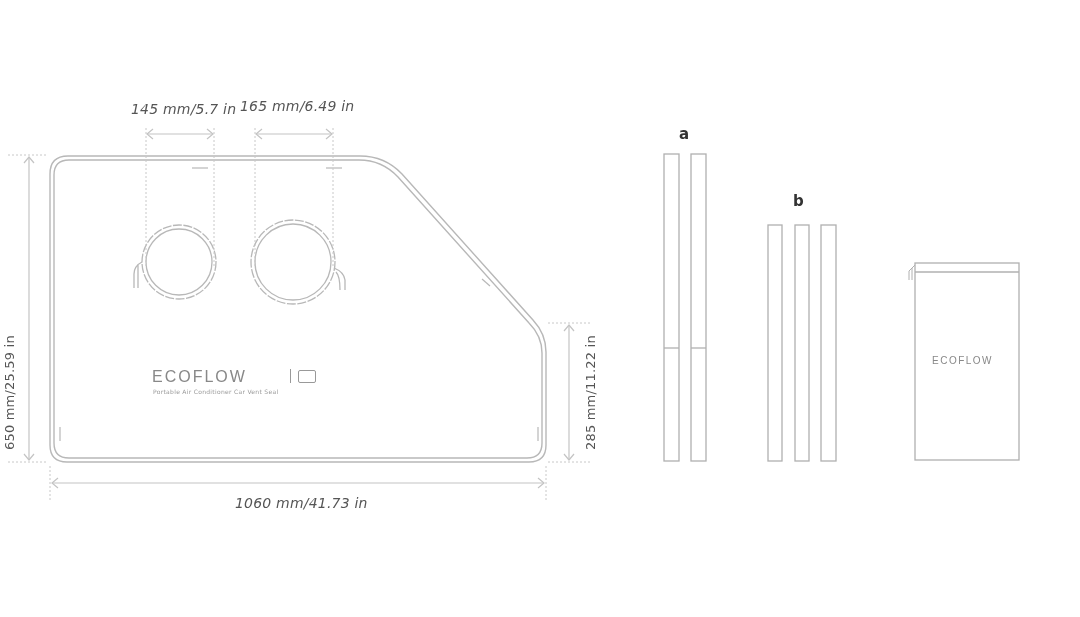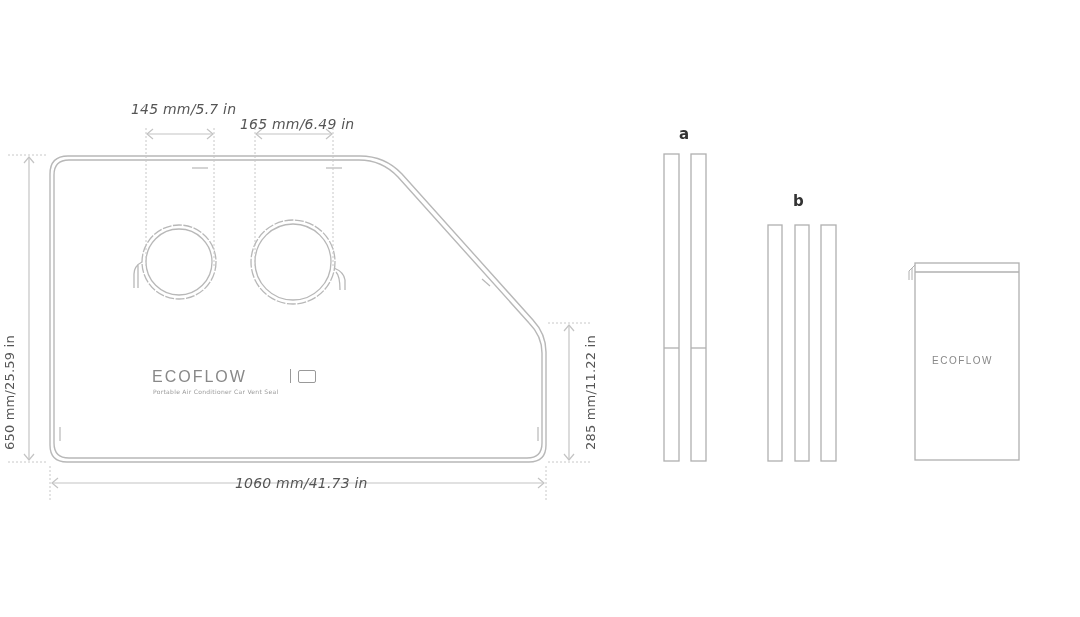--- a/index.html
+++ b/index.html
@@ -92,24 +92,24 @@
   </g>
 
   <g fill="none" stroke="#b0b0b0" stroke-width="1.3">
     <rect x="915" y="263" width="104" height="197"></rect>
     <line x1="915" y1="272" x2="1019" y2="272"></line>
     <path d="M915,265 L909,271 L909,280 M912,268 L912,280" stroke-width="1"></path>
   </g>
 </svg>
 
 <div class="lbl" style="left:131px;top:101px;">145 mm/5.7 in</div>
-<div class="lbl" style="left:240px;top:116px;">165 mm/6.49 in</div>
+<div class="lbl" style="left:240px;top:98px;">165 mm/6.49 in</div>
 <div class="lbl-v" style="left:2px;top:450px;">650 mm/25.59 in</div>
 <div class="lbl-v" style="left:583px;top:450px;">285 mm/11.22 in</div>
-<div class="lbl" style="left:235px;top:475px;">1060 mm/41.73 in</div>
+<div class="lbl" style="left:235px;top:495px;">1060 mm/41.73 in</div>
 
 <div class="brand" style="left:152px;top:368px;font-size:16px;">ECOFLOW</div>
 <div style="position:absolute;left:290px;top:369px;width:1px;height:14px;background:#999;"></div>
 <div style="position:absolute;left:298px;top:370px;width:16px;height:11px;border:1.4px solid #999;border-radius:2px;"></div>
 <div class="subtitle" style="left:153px;top:388px;">Portable Air Conditioner Car Vent Seal</div>
 
 <div class="part-tag" style="left:679px;top:125px;">a</div>
 <div class="part-tag" style="left:793px;top:192px;">b</div>
 
 <div class="brand" style="left:932px;top:355px;font-size:10px;letter-spacing:1.5px;">ECOFLOW</div>

